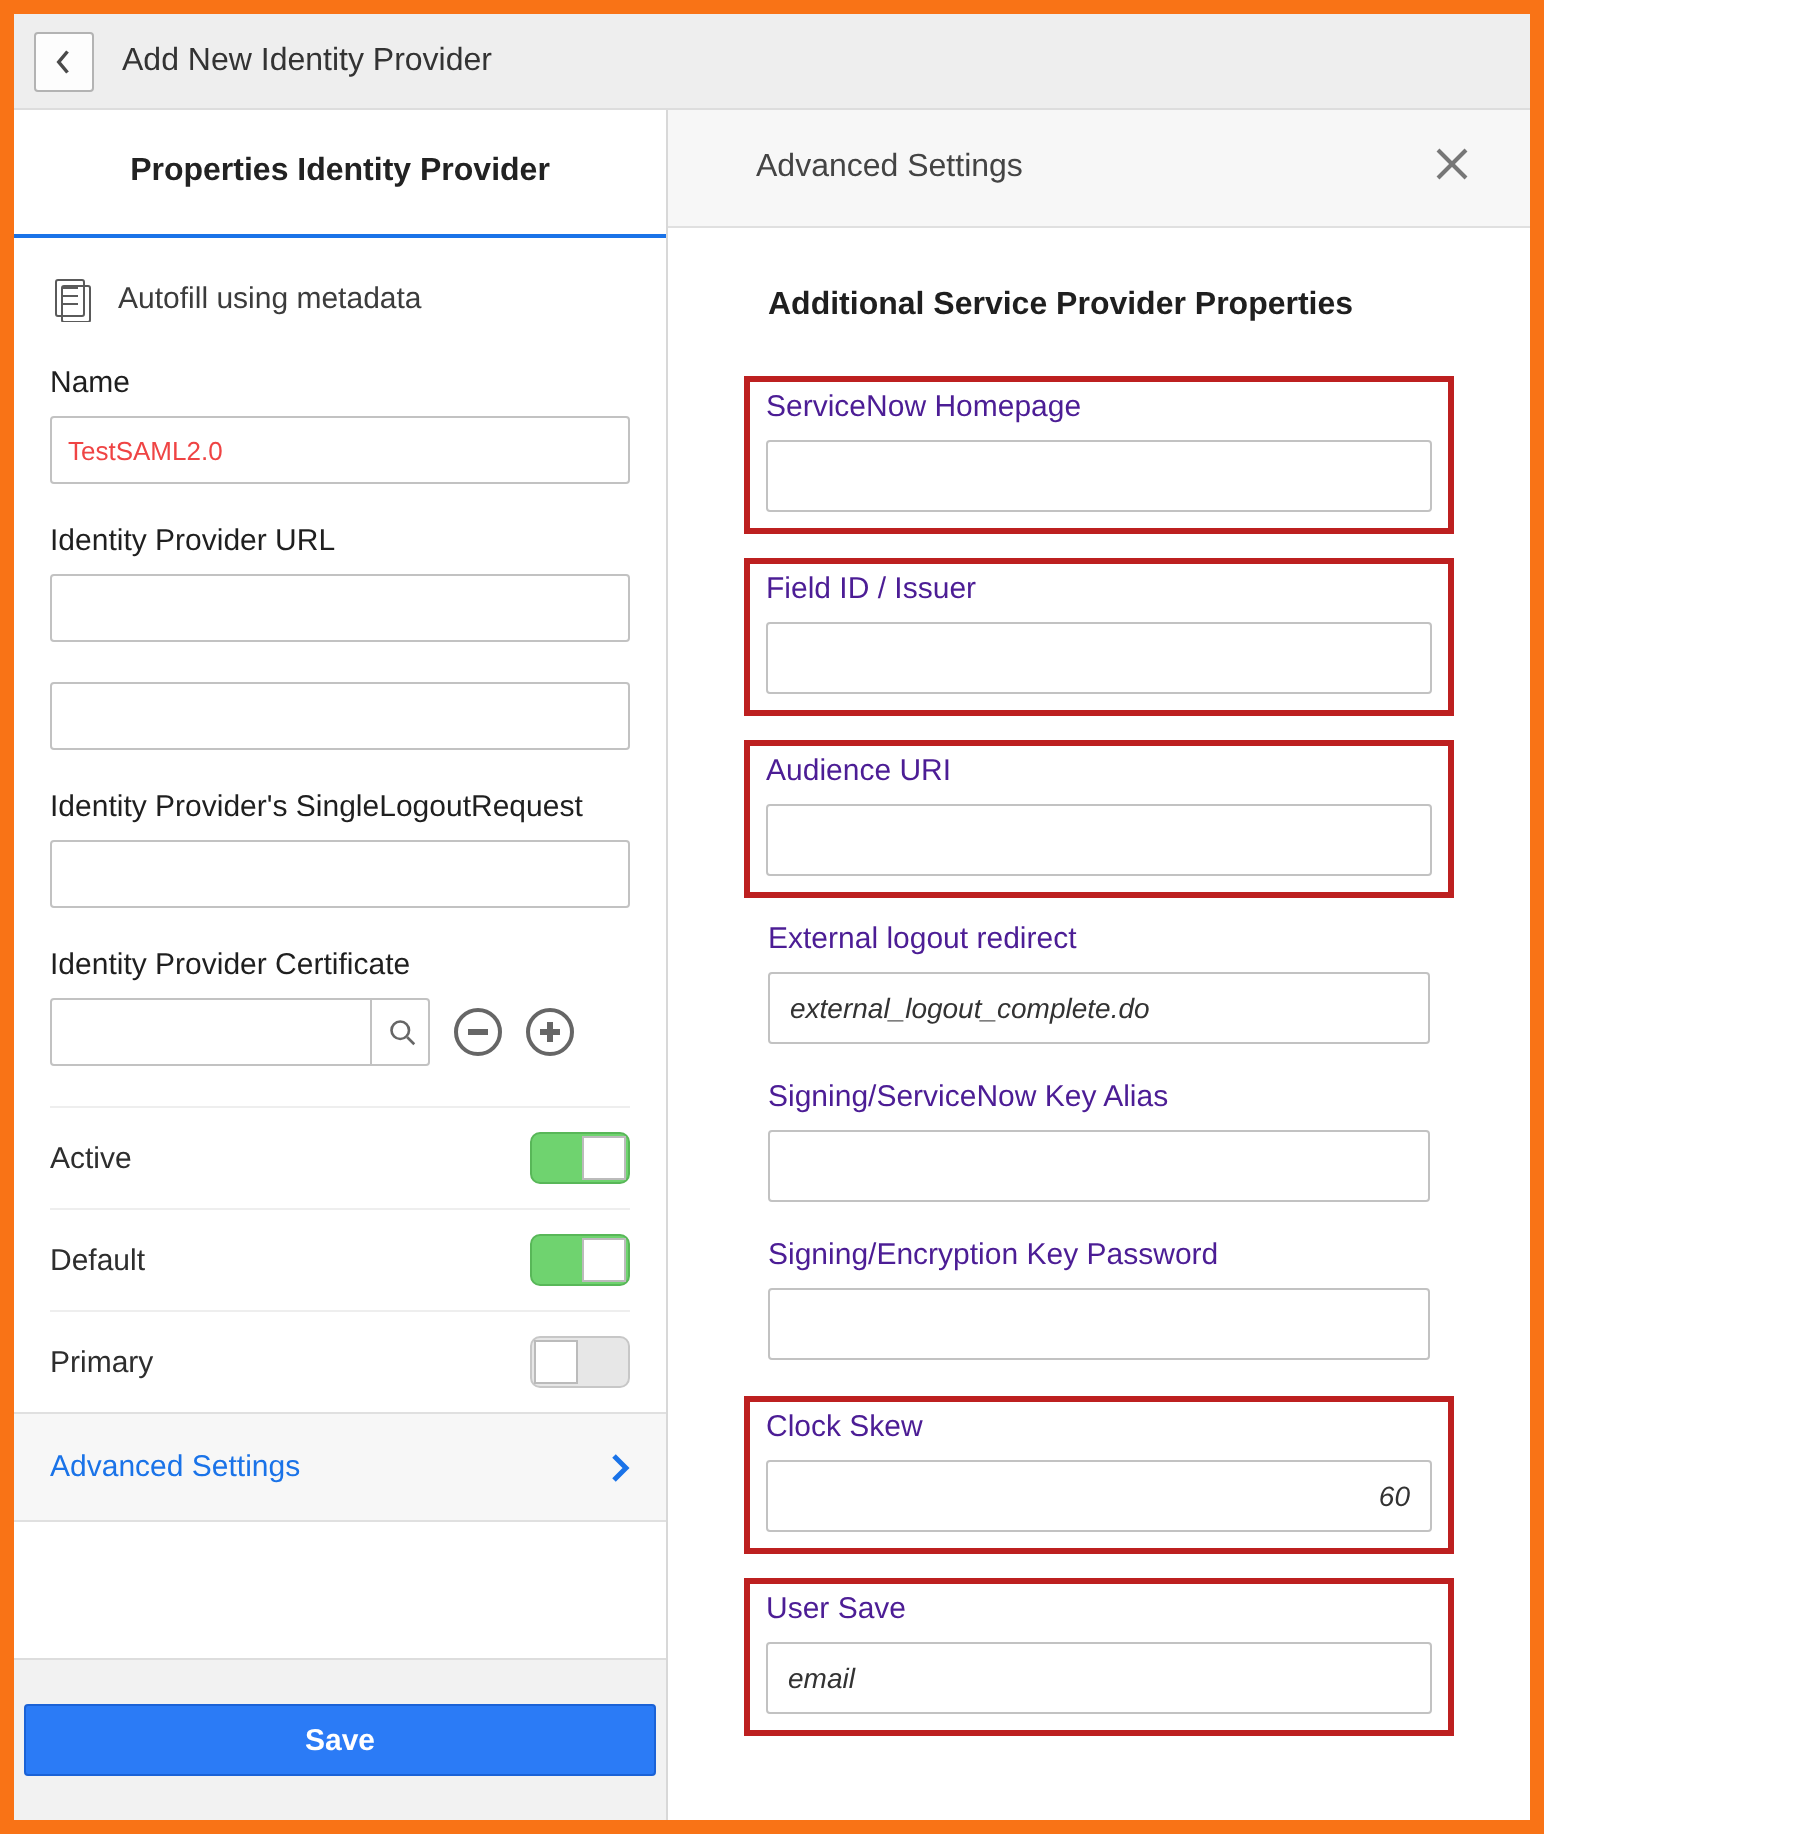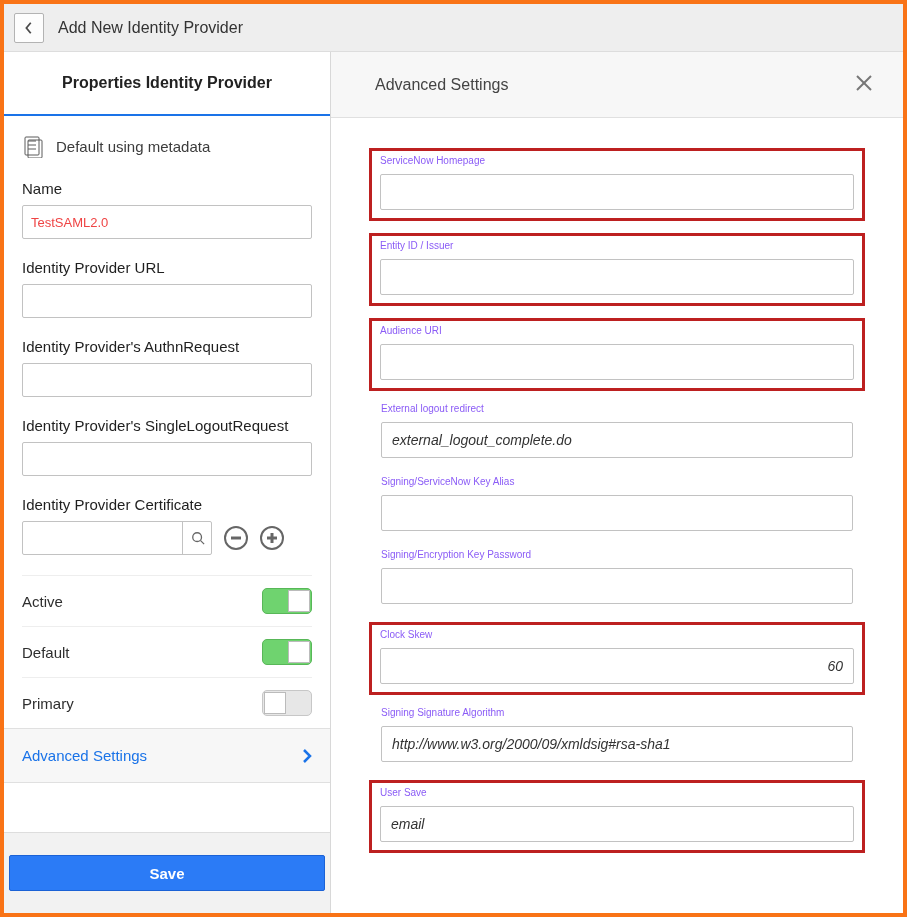--- a/index.html
+++ b/index.html
@@ -1,17 +1,17 @@
 <!DOCTYPE html>
 <html><head>
 <meta charset="utf-8">
 <style>
   * { box-sizing: border-box; }
   html, body { margin: 0; padding: 0; font-family: -apple-system, BlinkMacSystemFont, "Segoe UI", Helvetica, Arial, sans-serif; font-size: 14px; color: #2e2e2e; background: #fff; }
-  .window { width: 907px; height: 917px; border: 4px solid #f97316; position: relative; overflow: hidden; }
+  .window { width: 772px; height: 917px; border: 7px solid #f97316; position: relative; overflow: hidden; }
   .titlebar { height: 48px; background: #eeeeee; border-bottom: 1px solid #ddd; display: flex; align-items: center; padding: 0 10px; }
   .back-button { width: 30px; height: 30px; border: 1px solid #b3b3b3; background: #fdfdfd; display: flex; align-items: center; justify-content: center; cursor: pointer; border-radius: 2px;}
   .back-button svg { width: 10px; height: 14px; }
   .title { font-size: 16px; font-weight: 500; margin-left: 14px; color: #333; }
   .main { display: flex; height: calc(100% - 48px); position: relative; }
   .left { width: 327px; flex: 0 0 327px; border-right: 1px solid #d8d8d8; display: flex; flex-direction: column; background: #fff; }
   .left-header { text-align: center; font-weight: 700; font-size: 16px; padding: 22px 0; border-bottom: 2px solid #1a73e8; color: #222; }
   .left-body { padding: 18px 18px 0 18px; flex: 1; }
   .autofill { display: flex; align-items: center; gap: 10px; margin-bottom: 22px; color: #3c3c3c; font-size: 15px;}
   .autofill svg { width: 24px; height: 24px; stroke:#5a5a5a; fill:none;}
@@ -35,21 +35,21 @@
   .adv-row svg{width:10px;height:16px;}
   .left-footer { background:#f2f2f2; border-top:1px solid #ddd; padding: 22px 5px; }
   .save-btn { width:100%; background:#2b7bf6; color:#fff; border:1px solid #1b62d6; height:36px; font-size:15px; font-weight:600; cursor:pointer; border-radius:2px;}
   .right { flex: 1; display:flex; flex-direction:column; }
   .right-header { height: 66px; background:#f7f7f7; border-bottom:1px solid #e0e0e0; display:flex; justify-content:space-between; align-items:center; padding:0 30px 0 44px; font-size:16px; color:#444;}
   .close-x { cursor:pointer; }
   .close-x svg{width:18px;height:18px;stroke:#777;stroke-width:2;fill:none;}
   .right-body { padding: 30px 50px; flex:1; }
   .sect-title { font-size:16px; font-weight:700; color:#1f1f1f; margin-bottom:26px; }
   .rfield { margin-bottom: 18px; position:relative;}
-  .rfield label { display:block; font-size:10px; color:#8b5cf6; margin-bottom:8px; }
+  .rfield label { display:block; font-size:15px; color:#4c1d95; margin-bottom:8px; }
   .rfield input { width:100%; height:36px; border:1px solid #c2c2c2; border-radius:2px; padding:0 10px; font-size:14px; color:#333;font-style:italic;}
   .rfield input.right-align{ text-align:right;}
   .highlight { border: 3px solid #bd2020; padding: 4px 8px 8px 8px; margin-left:-12px; margin-right:-12px; margin-bottom:12px;}
   .highlight .rfield{margin-bottom:0;}
 </style>
 </head>
 <body>
 
 <div class="window">
   <div class="titlebar">
@@ -68,35 +68,34 @@
       <div class="left-body">
 
         <div class="autofill">
           <svg viewBox="0 0 24 24">
             <rect x="3" y="3" width="14" height="18" rx="1"></rect>
             <line x1="6" y1="7" x2="14" y2="7"></line>
               <line x1="6" y1="11" x2="14" y2="11"></line>
               <line x1="6" y1="15" x2="14" y2="15"></line>
             <rect x="6" y="6" width="14" height="18" rx="1"></rect>
           </svg>
-          <span>Default using metadata</span>
+          <span>Autofill using metadata</span>
         </div>
 
         <div class="field">
           <label>Name</label>
           <input type="text" value="TestSAML2.0" style="">
         </div>
 
         <div class="field">
           <label>Identity Provider URL</label>
           <input type="text" value="" style="">
         </div>
 
         <div class="field">
-          <label>Identity Provider's AuthnRequest</label>
           <input type="text" value="" style="">
         </div>
 
         <div class="field">
           <label>Identity Provider's SingleLogoutRequest</label>
           <input type="text" value="" style="">
         </div>
 
         <div class="field">
           <label>Identity Provider Certificate</label>
@@ -161,31 +160,32 @@
         <span>Advanced Settings</span>
         <span class="close-x">
           <svg viewBox="0 0 18 18">
               <line x1="2" y1="2" x2="16" y2="16"></line>
               <line x1="16" y1="2" x2="2" y2="16"></line>
             </svg>
         </span>
       </div>
 
       <div class="right-body">
+        <div class="sect-title">Additional Service Provider Properties</div>
 
         <div class="highlight">
           <div class="rfield">
             <label>ServiceNow Homepage</label>
             <input type="text" value="" style="">
           </div>
         </div>
 
         <div class="highlight">
           <div class="rfield">
-            <label>Entity ID / Issuer</label>
+            <label>Field ID / Issuer</label>
             <input type="text" value="" style="">
           </div>
         </div>
 
         <div class="highlight">
           <div class="rfield">
             <label>Audience URI</label>
             <input type="text" value="" style="">
           </div>
         </div>
@@ -205,24 +205,20 @@
           <input type="text" value="" style="">
         </div>
 
         <div class="highlight">
           <div class="rfield">
             <label>Clock Skew</label>
             <input type="text" class="right-align" value="60" style="">
           </div>
         </div>
 
-        <div class="rfield">
-          <label>Signing Signature Algorithm</label>
-          <input type="text" value="http://www.w3.org/2000/09/xmldsig#rsa-sha1" style="">
-        </div>
 
         <div class="highlight">
           <div class="rfield">
             <label>User Save</label>
             <input type="text" value="email" style="">
           </div>
         </div>
 
       </div>
     </div>

